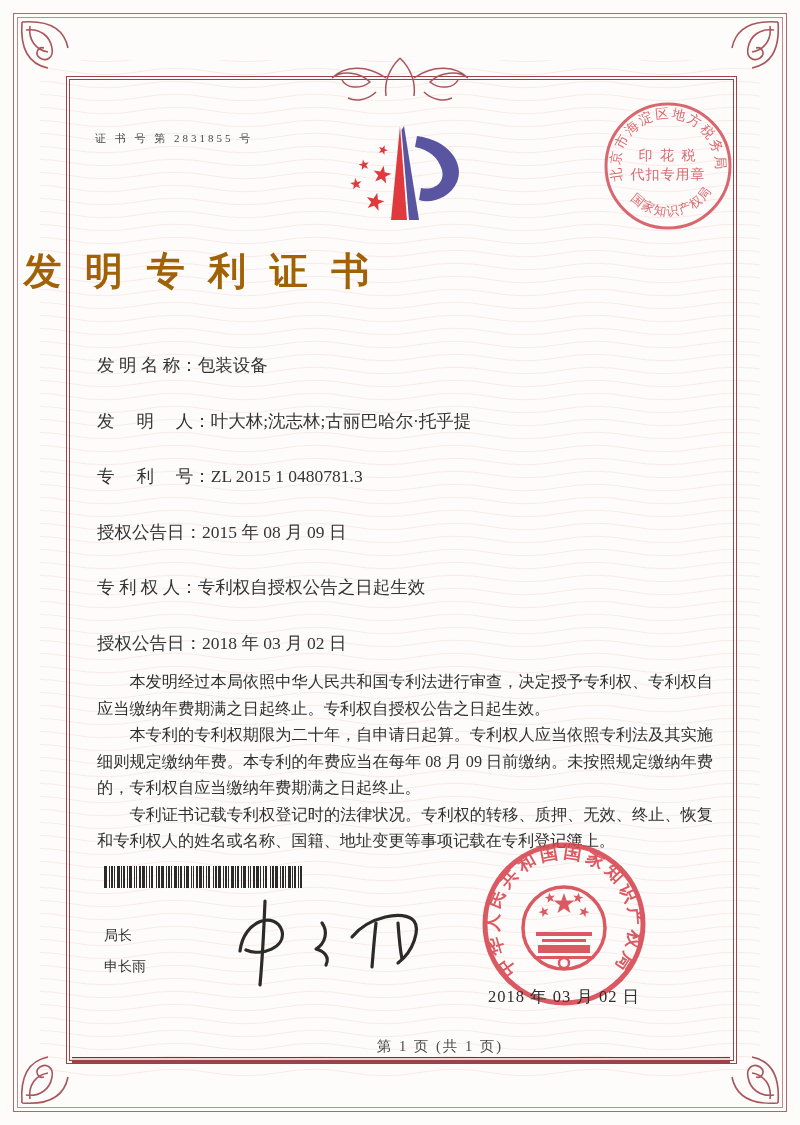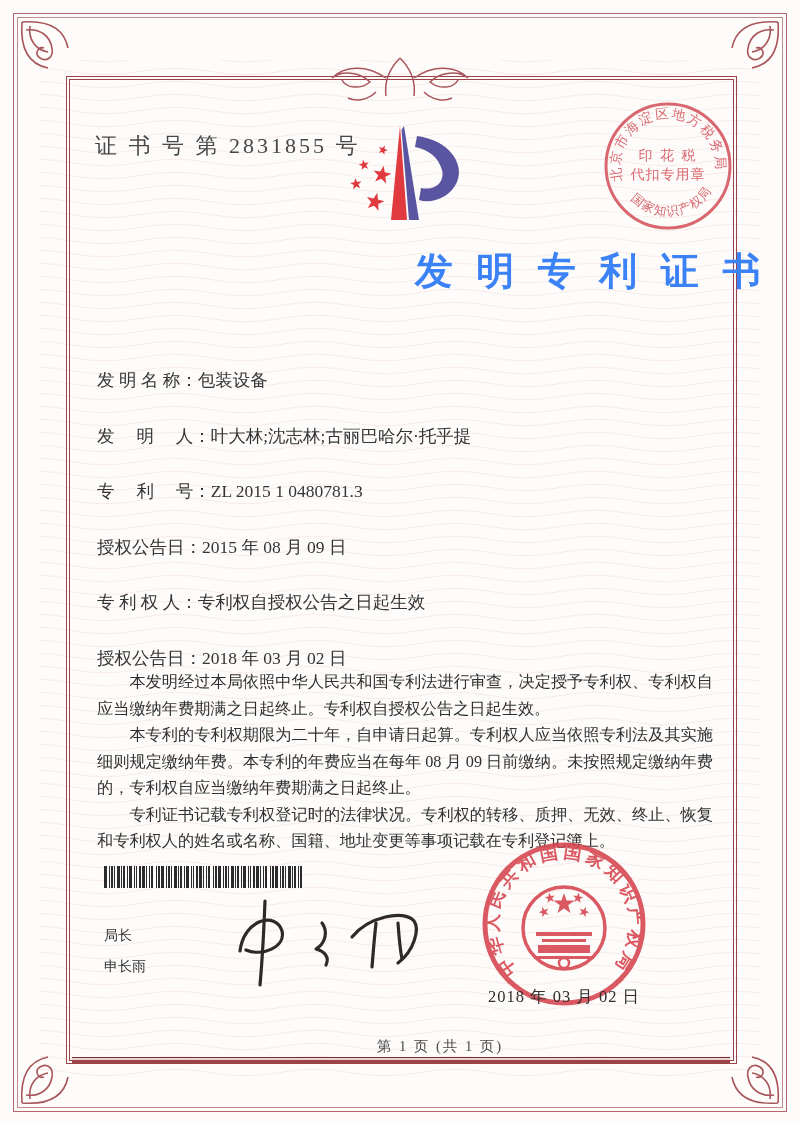--- a/index.html
+++ b/index.html
@@ -12,26 +12,26 @@
   .texture{position:absolute;left:0;top:0;width:800px;height:1125px;opacity:.5;pointer-events:none;}
   
   .frame-outer{position:absolute;inset:13px;border:1.5px solid #b2666b;}
   .frame-outer2{position:absolute;inset:17px;border:.5px solid #c08a8e;}
   
   .frame-inner{position:absolute;left:66px;top:76px;width:669px;height:986px;border:1.2px solid #9c4348;}
   .frame-inner .in2{position:absolute;inset:2px;border:1px solid #9c4348;}
   .bottom-rule{position:absolute;left:72px;top:1057px;width:658px;height:6px;
     background:#9c4348;border-top:1.5px solid #7c2f34;box-shadow:inset 0 2px 0 #e9d3d4;}
   .ornament{position:absolute;pointer-events:none;color:#a8555b;}
-  .cert-no{position:absolute;left:95px;top:131px;font-size:22px;letter-spacing:3px;color:#474747;}
+  .cert-no{position:absolute;left:95px;top:131px;font-size:11px;letter-spacing:3px;color:#474747;}
   .logo{position:absolute;left:333px;top:120px;width:134px;height:118px;}
   .tax-stamp{position:absolute;left:600px;top:98px;width:136px;height:136px;opacity:.88;}
-  .title{position:absolute;left:0;top:246px;width:784px;text-align:right;
-    font-size:38px;font-weight:bold;color:#3b82f6;letter-spacing:.62em;padding-left:.62em;box-sizing:border-box;}
-  .fields{position:absolute;left:97px;top:368px;width:620px;font-size:17.5px;color:#343434;}
+  .title{position:absolute;left:0;top:246px;width:784px;text-align:left;
+    font-size:38px;font-weight:bold;color:#a16207;letter-spacing:.62em;padding-left:.62em;box-sizing:border-box;}
+  .fields{position:absolute;left:97px;top:353px;width:620px;font-size:17.5px;color:#343434;}
   .field-row{height:55.5px;white-space:nowrap;}
   .field-row .lb{display:inline-block;}
   .paras{position:absolute;left:97px;top:669px;width:616px;font-size:16.2px;
     line-height:26.5px;text-align:justify;color:#303030;}
   .paras p{margin:0;text-indent:2em;}
   .barcode{position:absolute;left:104px;top:866px;width:198px;height:22px;}
   .signer{position:absolute;left:104px;top:920px;font-size:14px;color:#333;line-height:31px;}
   .signature{position:absolute;left:218px;top:893px;width:215px;height:100px;}
   .seal{position:absolute;left:480px;top:840px;width:168px;height:168px;opacity:.87;}
   .seal-date{position:absolute;left:478px;top:986px;width:172px;text-align:center;

